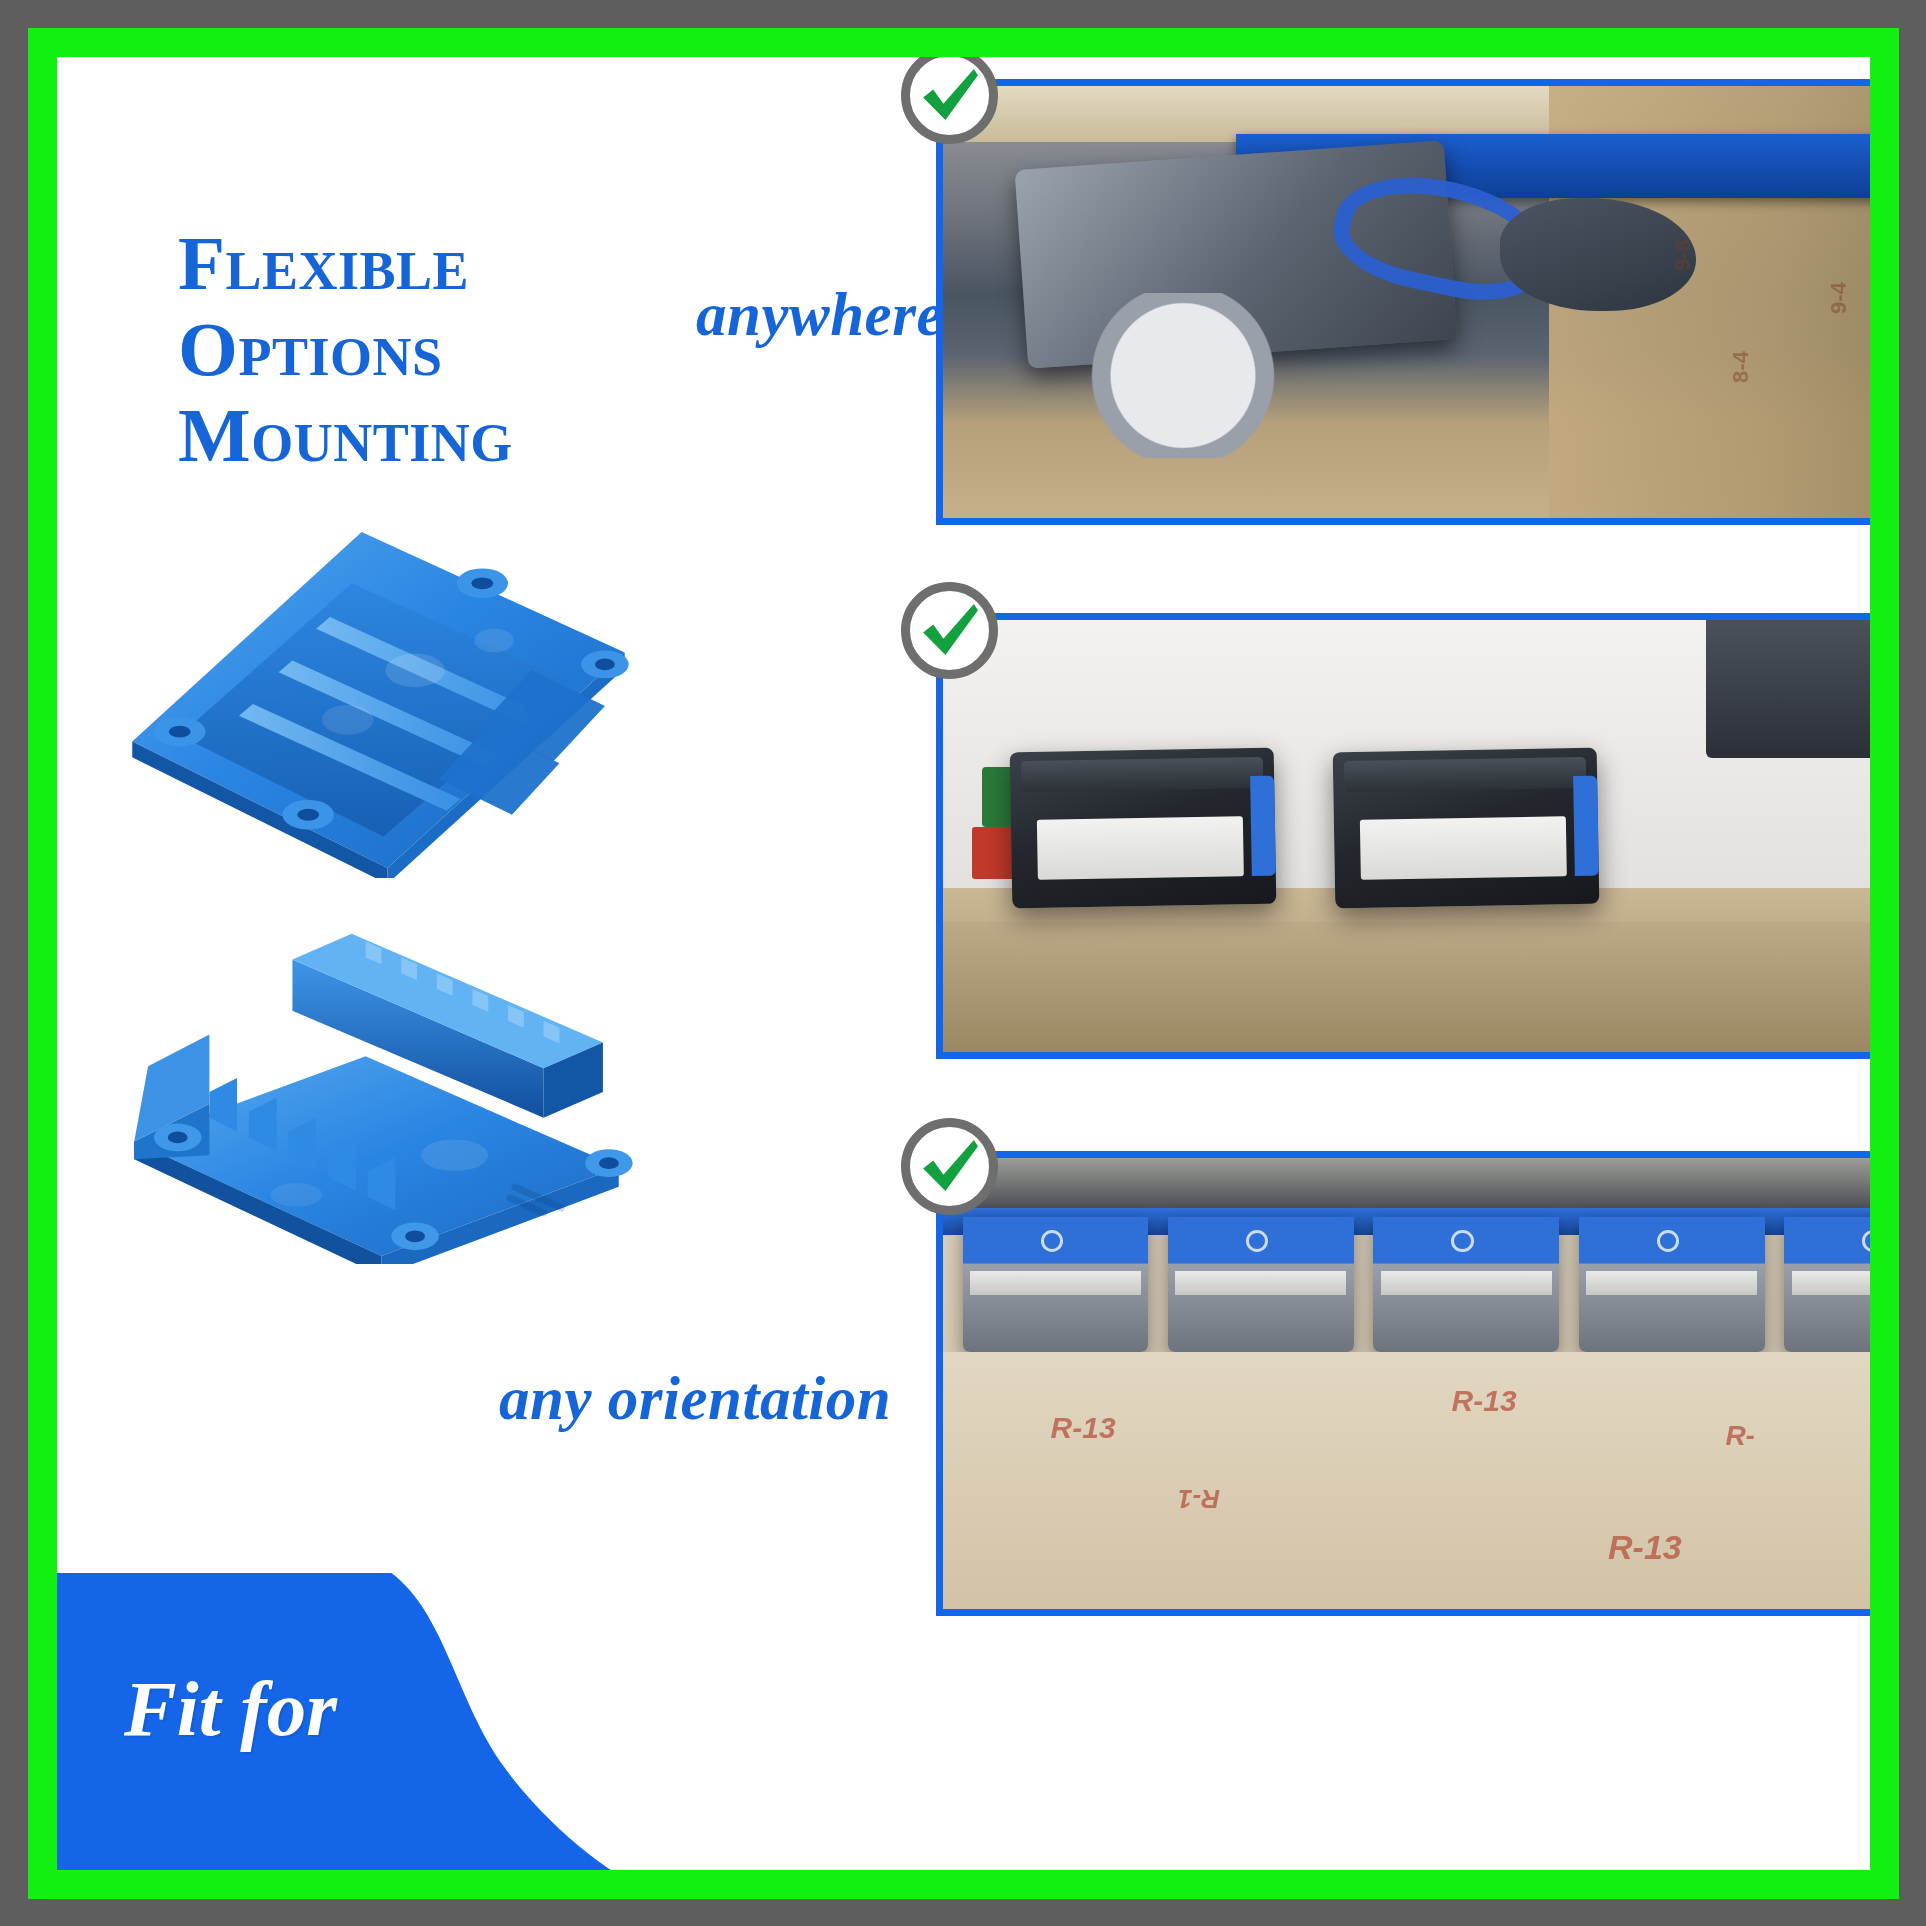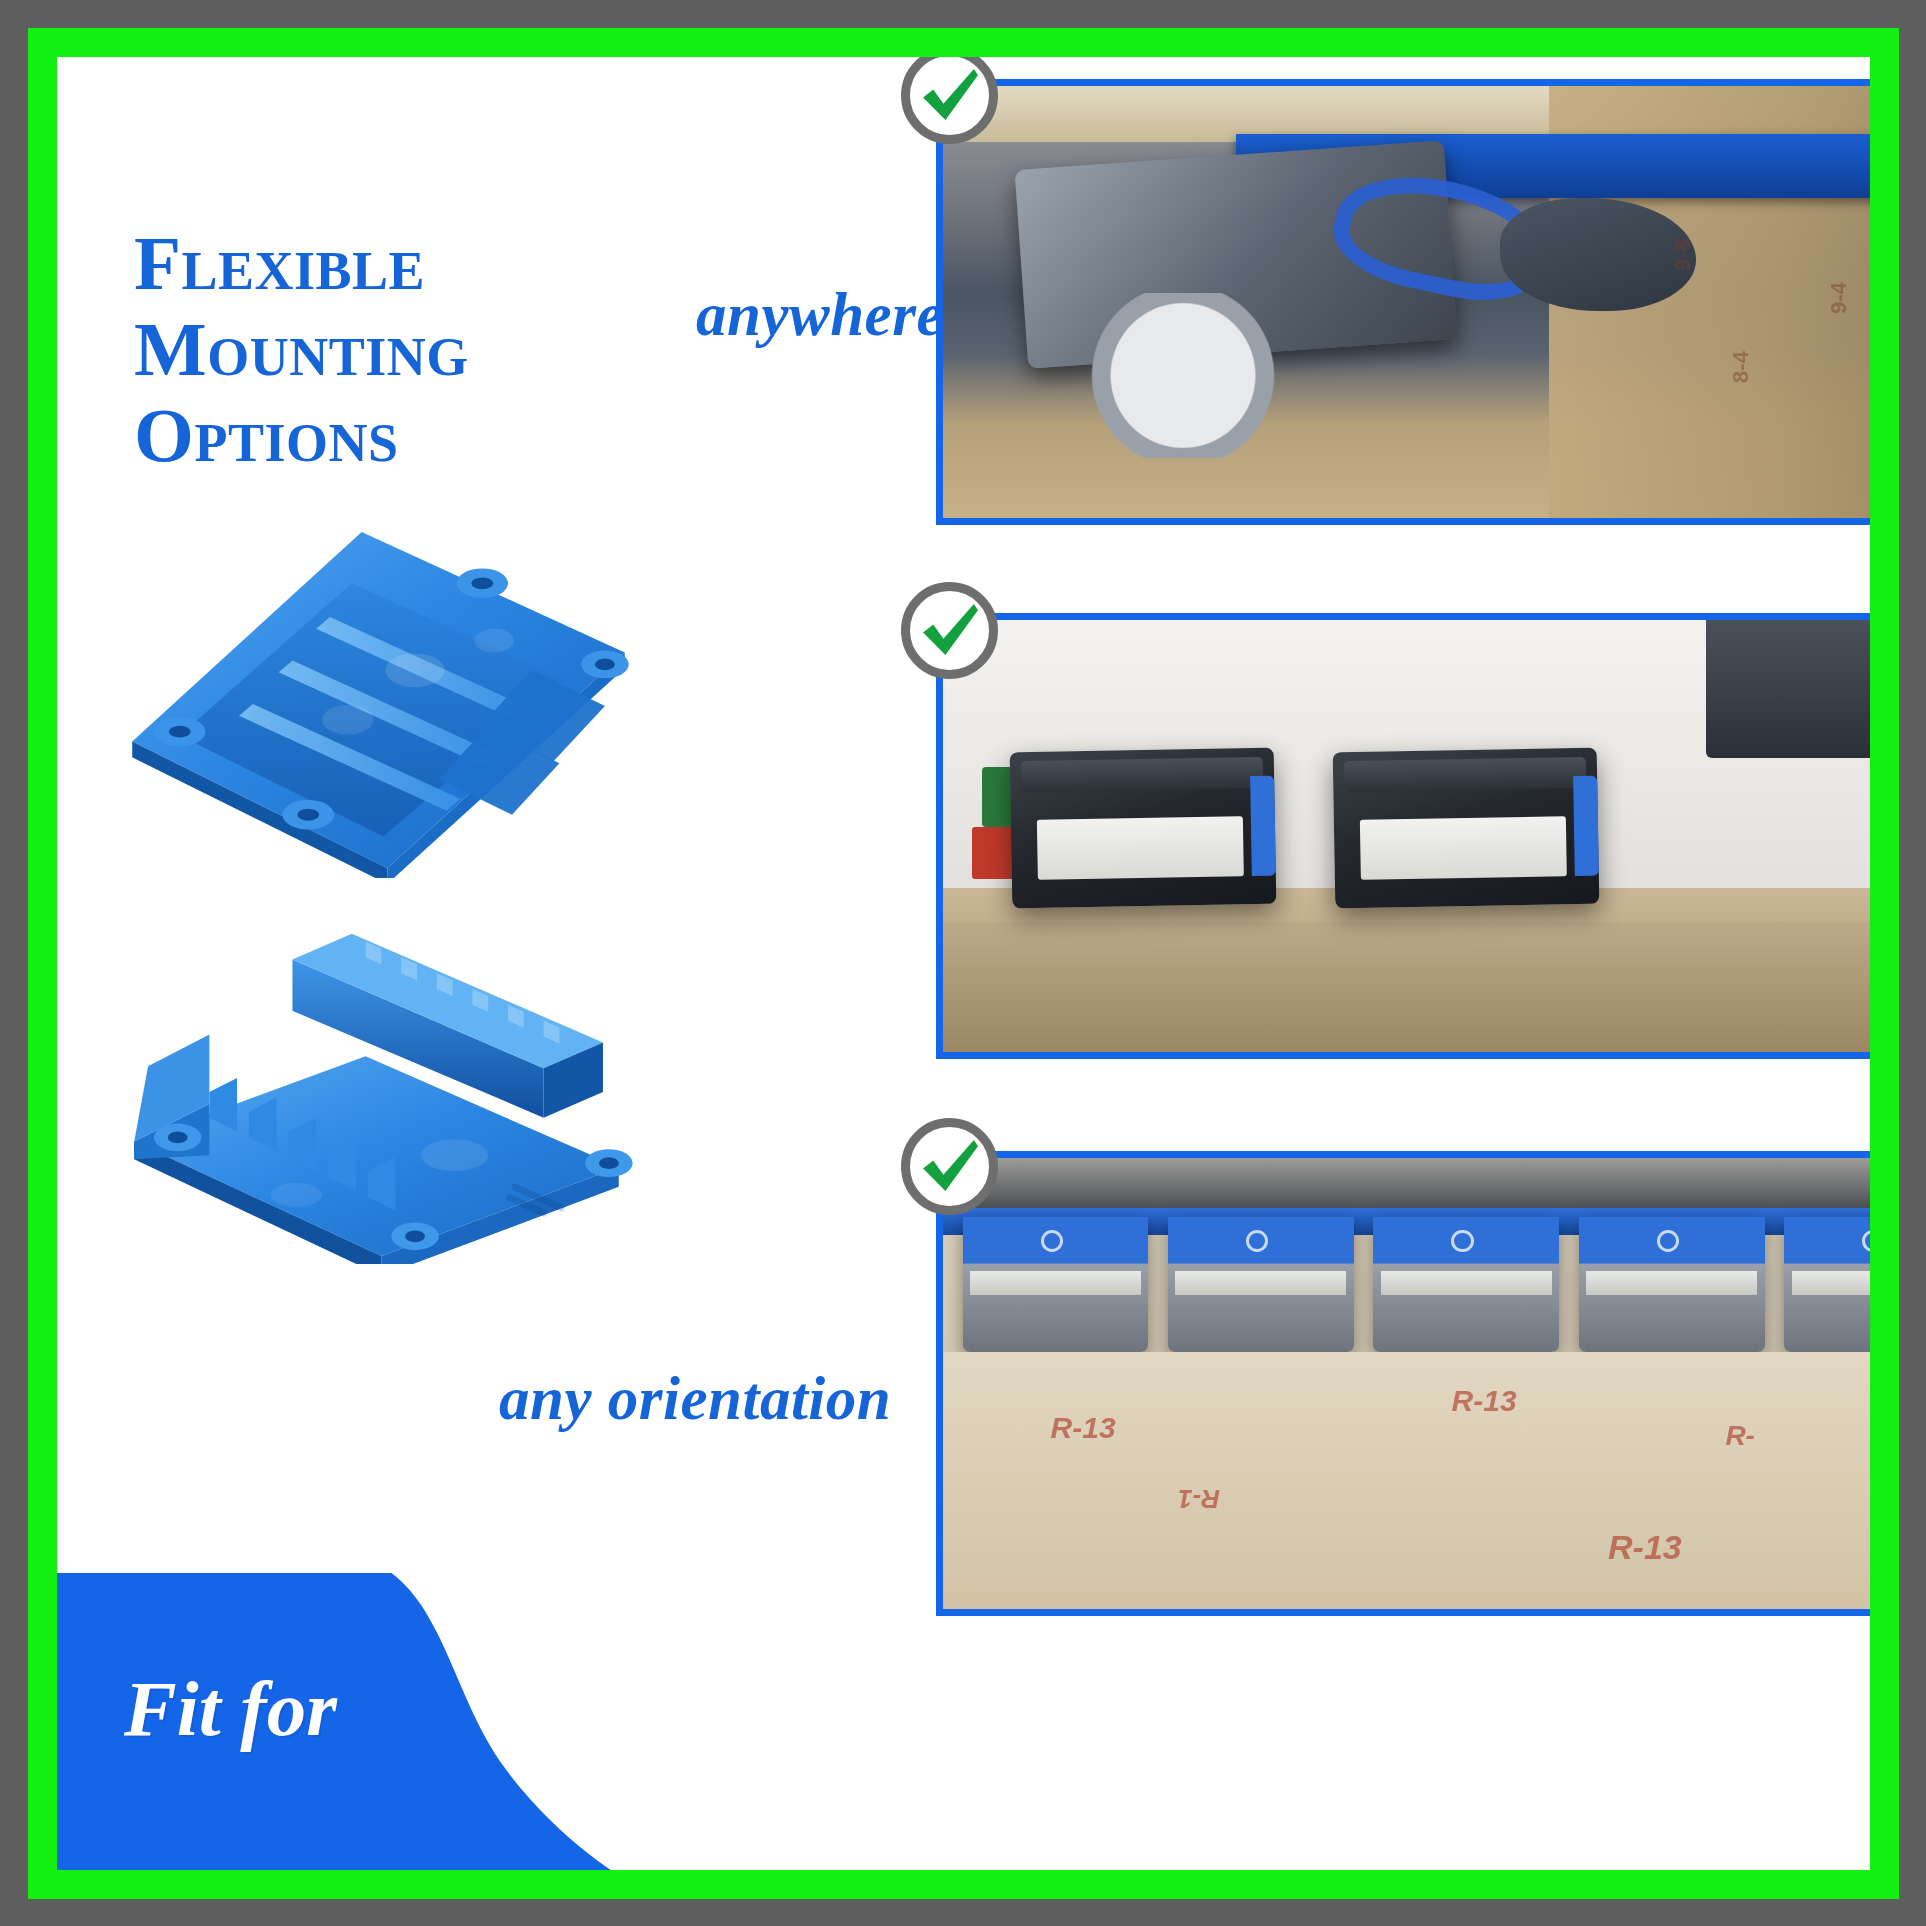--- a/index.html
+++ b/index.html
@@ -43,21 +43,21 @@
     top: 163px;
     width: 515px;
     color: #1565d8;
     font-family: "Liberation Serif", "DejaVu Serif", serif;
     font-weight: bold;
     font-variant: small-caps;
     font-size: 77px;
     line-height: 1.12;
     letter-spacing: 0.5px;
   }
-  .headline .hl-line { display: block; white-space: nowrap; }
+  .headline .hl-line { display: block; white-space: nowrap; margin-left: 44px; }
 
   
   .product {
     position: absolute;
   }
   .product-top  { left: 61px;  top: 465px;  width: 515px; height: 356px; }
   .product-side { left: 61px;  top: 851px;  width: 515px; height: 356px; }
 
   
   .photo-card {
@@ -266,22 +266,22 @@
 
 <div id="poster">
 
   <div class="frame-gray"></div>
   <div class="frame-green"></div>
 
   <div class="canvas-white">
 
     <div class="headline">
       <span class="hl-line">Flexible</span>
+      <span class="hl-line">Options</span>
       <span class="hl-line">Mounting</span>
-      <span class="hl-line">Options</span>
     </div>
 
     <div class="product product-top">
       <svg viewBox="0 0 520 360" width="515" height="356" aria-hidden="true">
         <defs>
           <linearGradient id="pb1" x1="0" y1="0" x2="1" y2="1">
             <stop offset="0" stop-color="#55a8f0"></stop>
             <stop offset="0.45" stop-color="#2a85e2"></stop>
             <stop offset="1" stop-color="#1767c0"></stop>
           </linearGradient>

